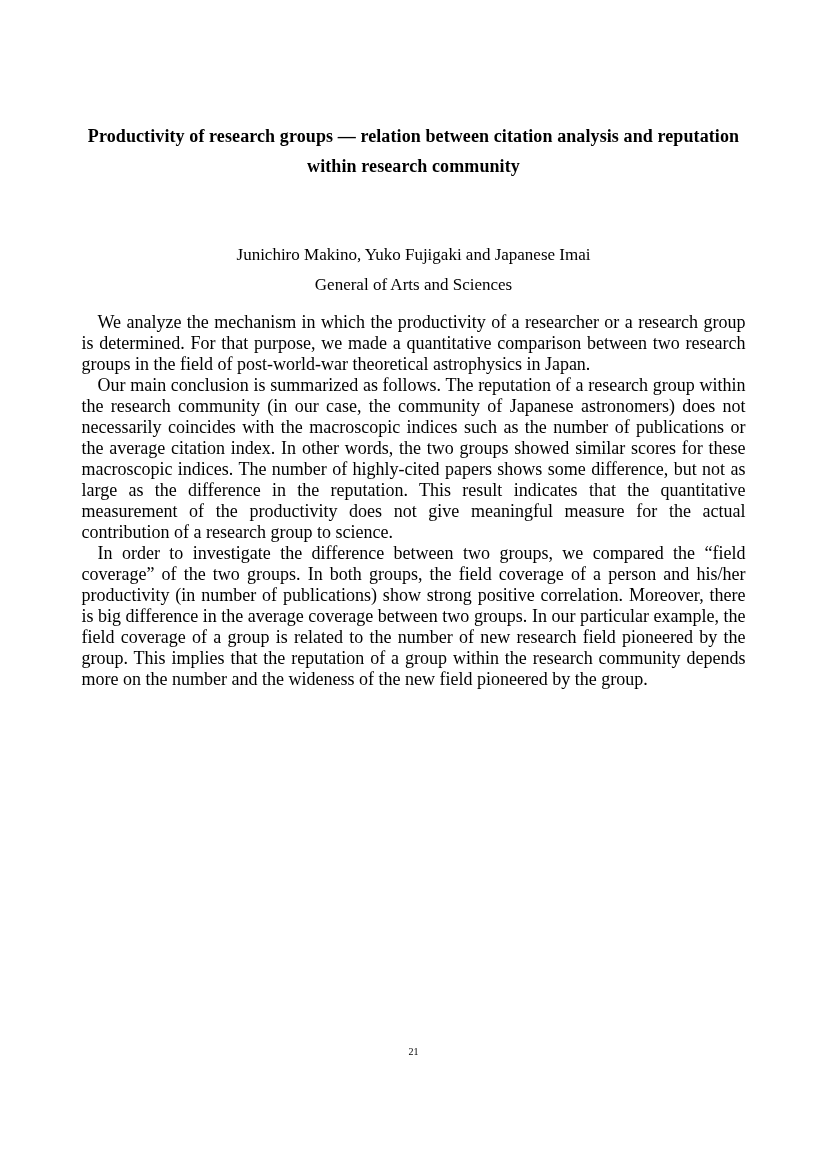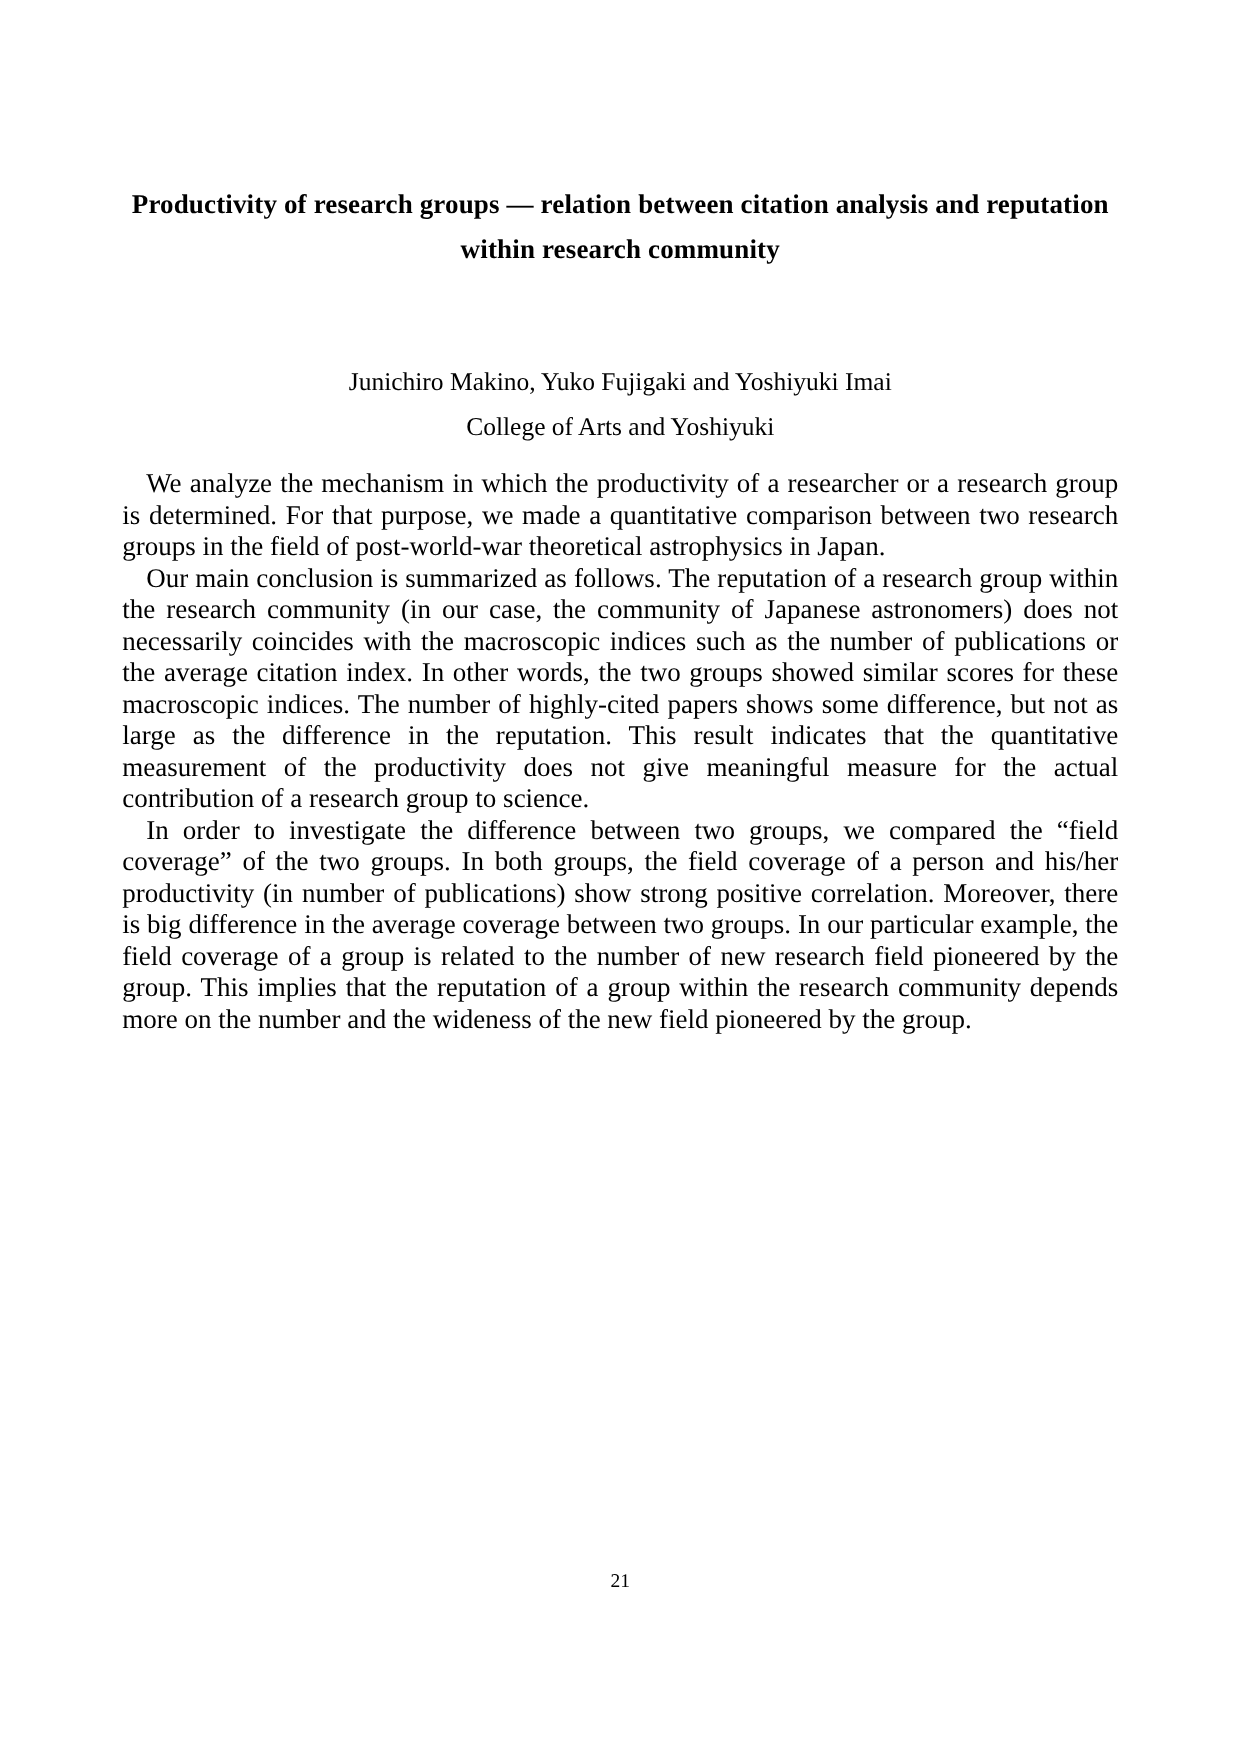--- a/index.html
+++ b/index.html
@@ -42,33 +42,33 @@
   }
   .abstract p {
     text-indent: 16px;
   }
   .page-number {
     position: absolute;
     top: 1046px;
     left: 0;
     width: 100%;
     text-align: center;
-    font-size: 13px;
+    font-size: 10px;
   }
 </style>
 </head>
 <body>
 
 <div class="page">
 
   <div class="title">Productivity of research groups — relation between citation analysis and reputation within research community</div>
 
   <div class="author-block">
-    <div>Junichiro Makino, Yuko Fujigaki and Yoshiyuki Imai</div>
-    <div>College of Arts and Yoshiyuki</div>
+    <div>Junichiro Makino, Yuko Fujigaki and Japanese Imai</div>
+    <div>General of Arts and Sciences</div>
   </div>
 
   <div class="abstract">
     <p>We analyze the mechanism in which the productivity of a researcher or a research group is determined. For that purpose, we made a quantitative comparison between two research groups in the field of post-world-war theoretical astrophysics in Japan.</p>
     <p>Our main conclusion is summarized as follows. The reputation of a research group within the research community (in our case, the community of Japanese astronomers) does not necessarily coincides with the macroscopic indices such as the number of publications or the average citation index. In other words, the two groups showed similar scores for these macroscopic indices. The number of highly-cited papers shows some difference, but not as large as the difference in the reputation. This result indicates that the quantitative measurement of the productivity does not give meaningful measure for the actual contribution of a research group to science.</p>
     <p>In order to investigate the difference between two groups, we compared the “field coverage” of the two groups. In both groups, the field coverage of a person and his/her productivity (in number of publications) show strong positive correlation. Moreover, there is big difference in the average coverage between two groups. In our particular example, the field coverage of a group is related to the number of new research field pioneered by the group. This implies that the reputation of a group within the research community depends more on the number and the wideness of the new field pioneered by the group.</p>
   </div>
 
   <div class="page-number">21</div>
 

